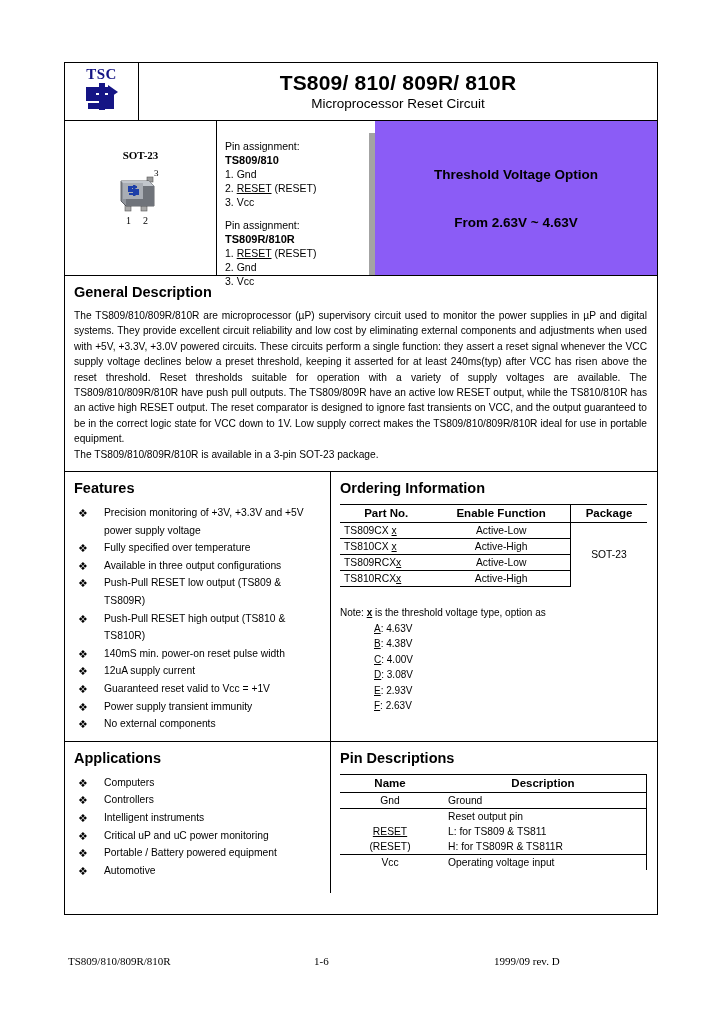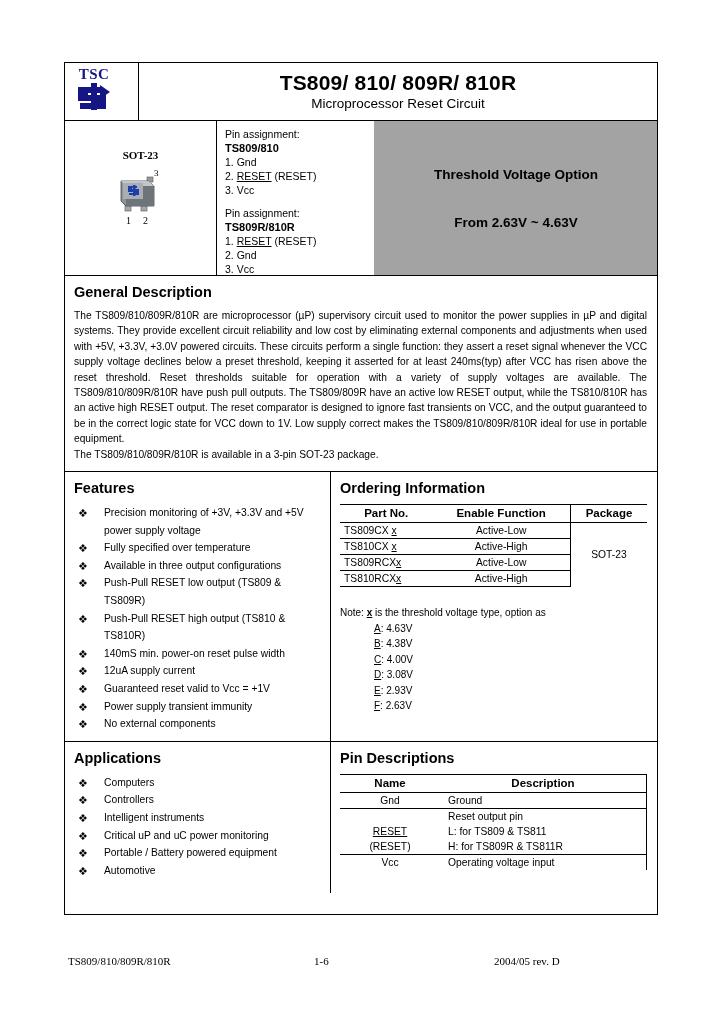--- a/index.html
+++ b/index.html
@@ -4,40 +4,40 @@
 <style>
   html,body{margin:0;padding:0;background:#fff;}
   body{width:720px;height:1012px;position:relative;font-family:"Liberation Sans",sans-serif;color:#000;}
 
   .page{position:absolute;left:0;top:0;width:720px;height:1012px;background:#fff;}
 
   .frame{position:absolute;left:64px;top:62px;width:594px;height:853px;border:1.5px solid #000;box-sizing:border-box;}
 
   
   .hdr{display:flex;height:58px;border-bottom:1.5px solid #000;box-sizing:border-box;}
-  .logo-cell{width:74px;border-right:1.5px solid #000;box-sizing:border-box;display:flex;align-items:center;justify-content:flex-start;}
+  .logo-cell{width:74px;border-right:1.5px solid #000;box-sizing:border-box;display:flex;align-items:center;justify-content:center;}
   .logo{width:58px;height:48px;display:flex;flex-direction:column;align-items:center;justify-content:center;}
   .logo-tsc{font-family:"Liberation Serif",serif;font-weight:bold;font-size:15px;line-height:13px;color:#151585;letter-spacing:.5px;}
   .logo-mark{margin-top:0px;}
   .hdr-titles{flex:1;display:flex;flex-direction:column;align-items:center;justify-content:center;}
   .hdr-title{font-size:21px;font-weight:bold;letter-spacing:.2px;line-height:23px;}
   .hdr-sub{font-size:13.5px;line-height:17px;margin-top:1px;}
 
   
   .band{display:flex;height:155px;border-bottom:1.5px solid #000;box-sizing:border-box;}
   .pkg-cell{width:152px;border-right:1px solid #000;box-sizing:border-box;position:relative;}
   .pkg-label{position:absolute;left:0;right:0;top:28px;text-align:center;font-family:"Liberation Serif",serif;font-weight:bold;font-size:11px;}
   .pkg-art{position:absolute;left:50%;top:44px;transform:translateX(-50%);width:64px;height:62px;}
-  .pin-cell{width:158px;border-right:1px solid #a3a3a3;box-sizing:border-box;padding:6px 12px 0 8px;}
+  .pin-cell{width:158px;border-right:6px solid #a3a3a3;box-sizing:border-box;padding:6px 12px 0 8px;margin-top:12px;}
   .pa-head{font-size:10.5px;line-height:14px;}
   .pa-part{font-size:11px;font-weight:bold;line-height:14px;}
   .pa-item{font-size:10.5px;line-height:14px;white-space:nowrap;}
   .pa-gap{height:9px;}
   .u{text-decoration:underline;}
-  .thr-cell{flex:1;background:#a3a3a3;display:flex;flex-direction:column;align-items:center;justify-content:center;}
+  .thr-cell{flex:1;background:#8b5cf6;display:flex;flex-direction:column;align-items:center;justify-content:center;}
   .thr1{font-size:13.5px;font-weight:bold;line-height:19px;}
   .thr2{font-size:13.5px;font-weight:bold;line-height:19px;margin-top:29px;}
 
   
   .gd{border-bottom:1.5px solid #000;padding:7px 10px 9px 9px;}
   .sec-title{font-size:14.5px;font-weight:bold;line-height:19px;margin-bottom:6px;}
   .gd-p{font-size:10.2px;line-height:15.4px;text-align:justify;}
   .gd-last{text-align:left;}
 
   
@@ -282,16 +282,16 @@
           </tbody>
         </table>
       </div>
     </div>
 
   </div>
 
   <div class="footer">
     <span class="f-left">TS809/810/809R/810R</span>
     <span class="f-mid">1-6</span>
-    <span class="f-right">2004/05 rev. D</span>
+    <span class="f-right">1999/09 rev. D</span>
   </div>
 
 </div>
 
 </body></html>

